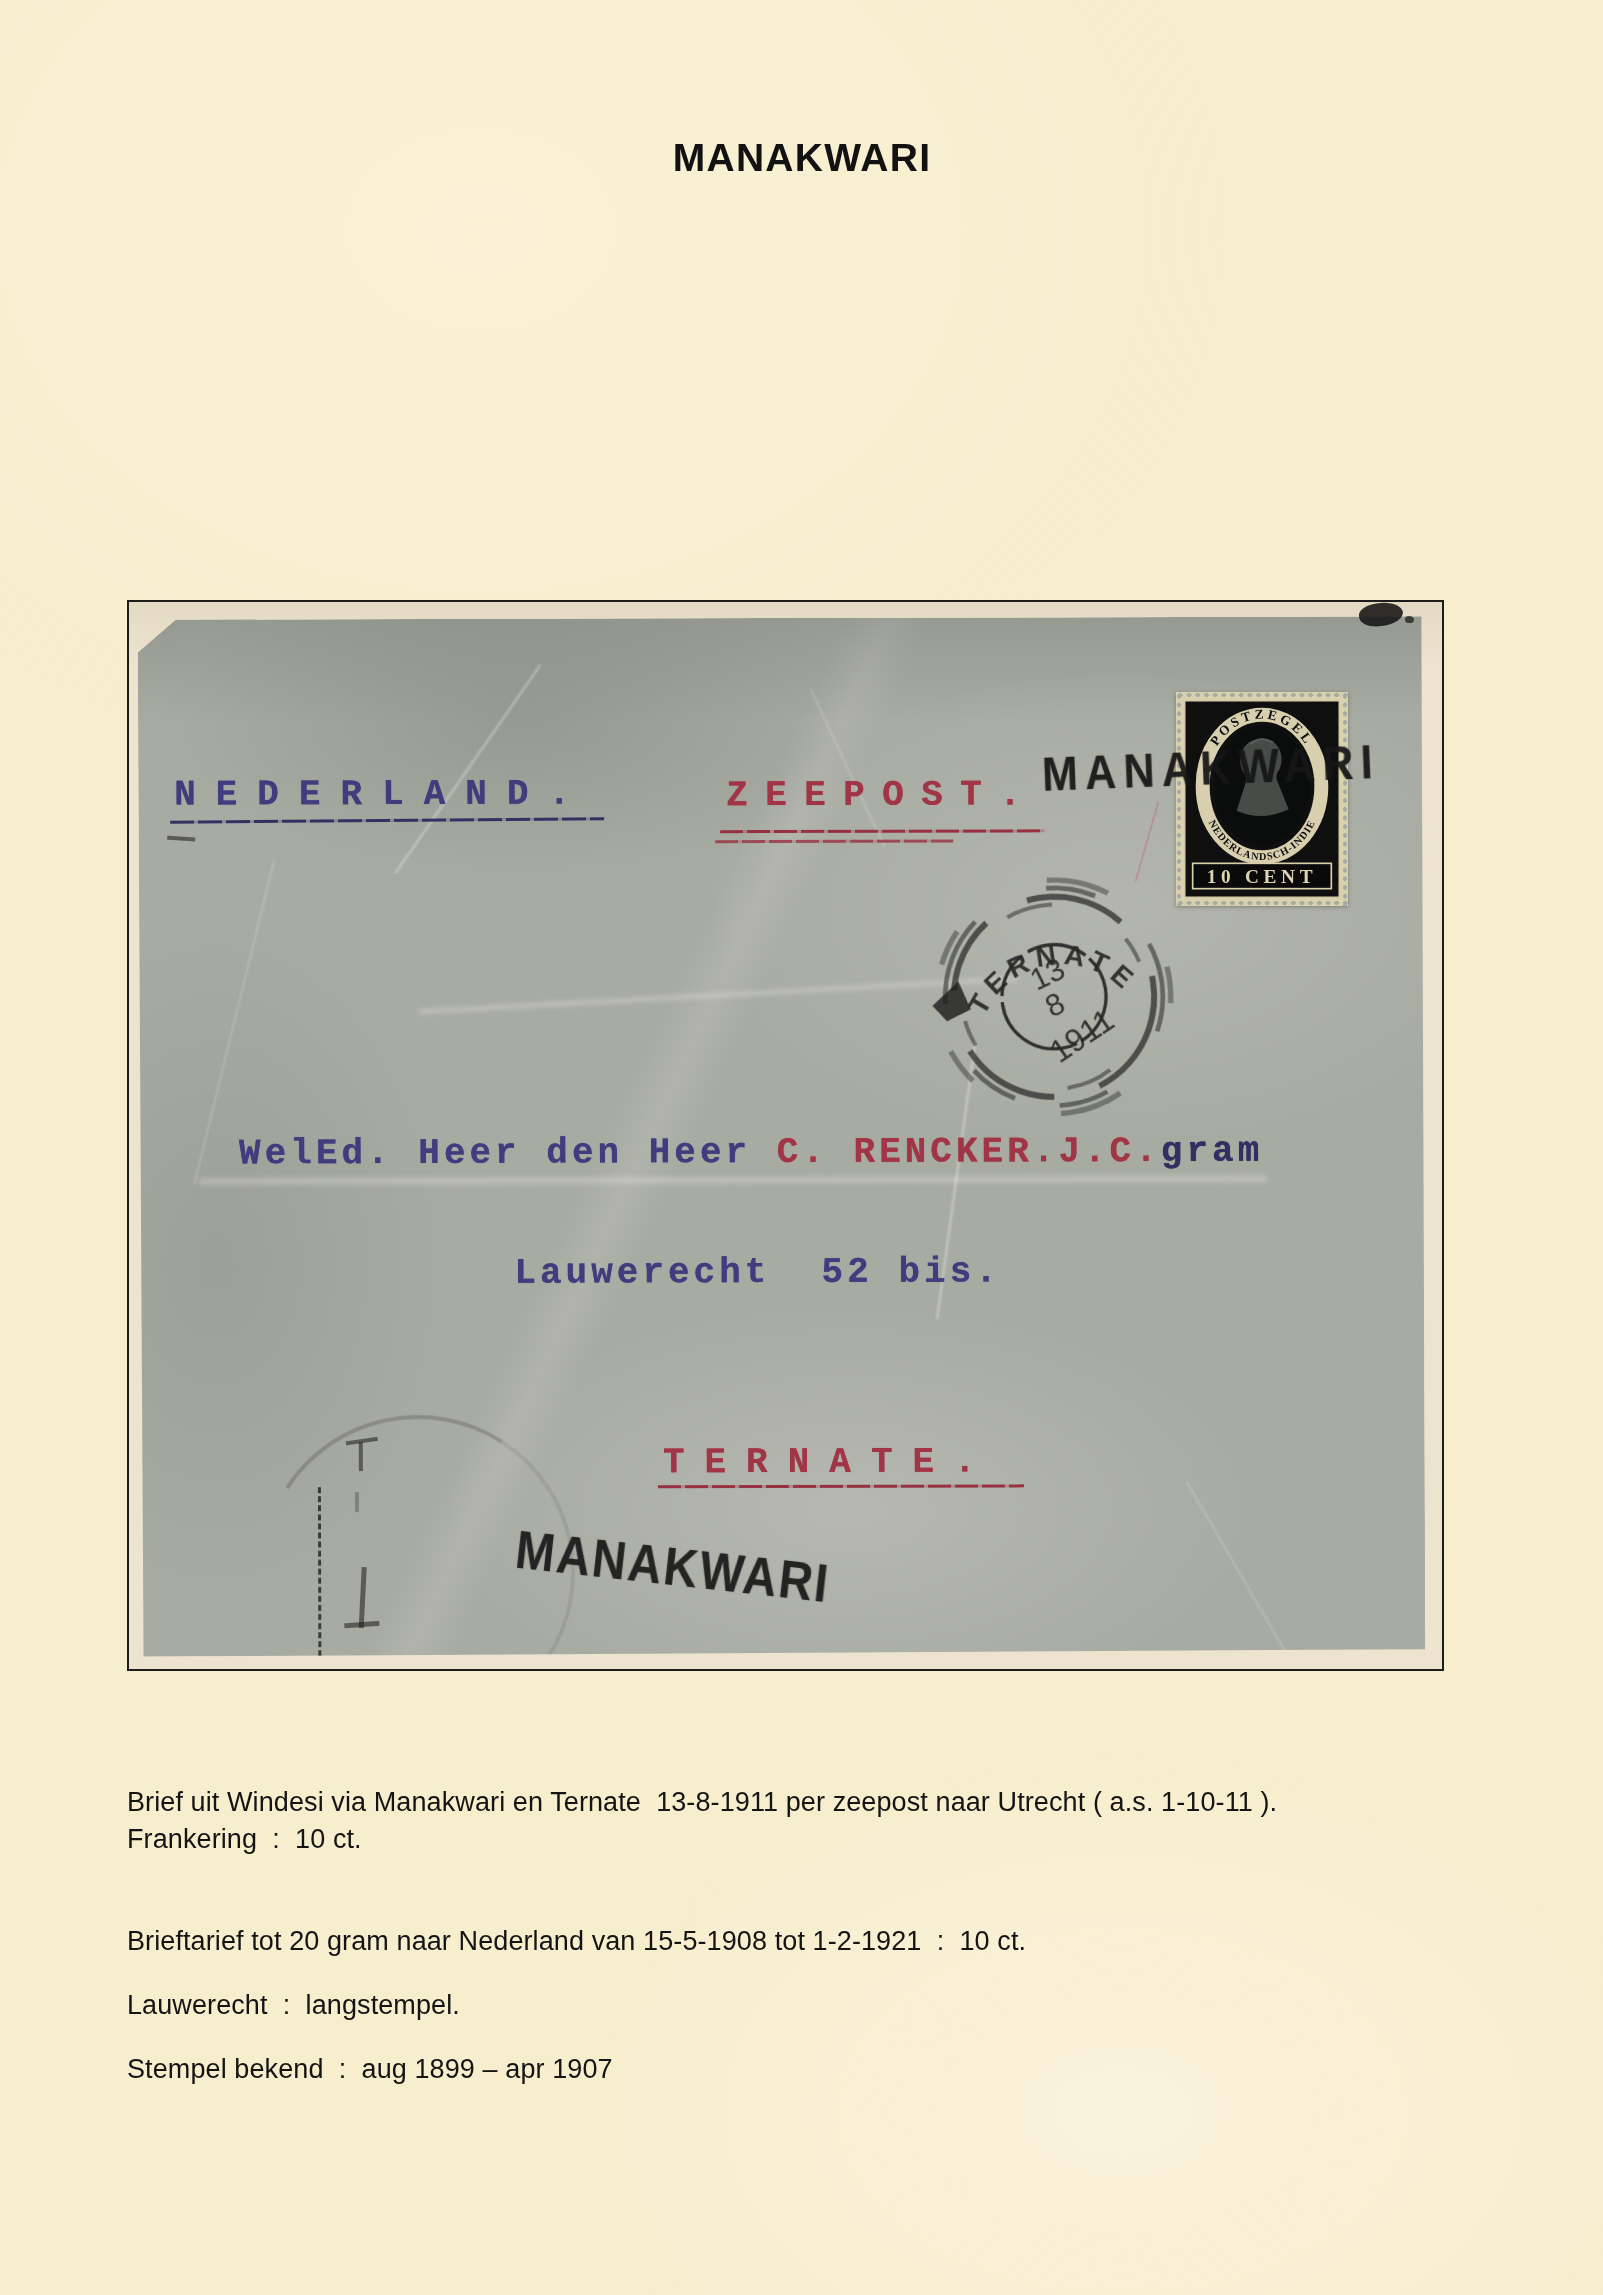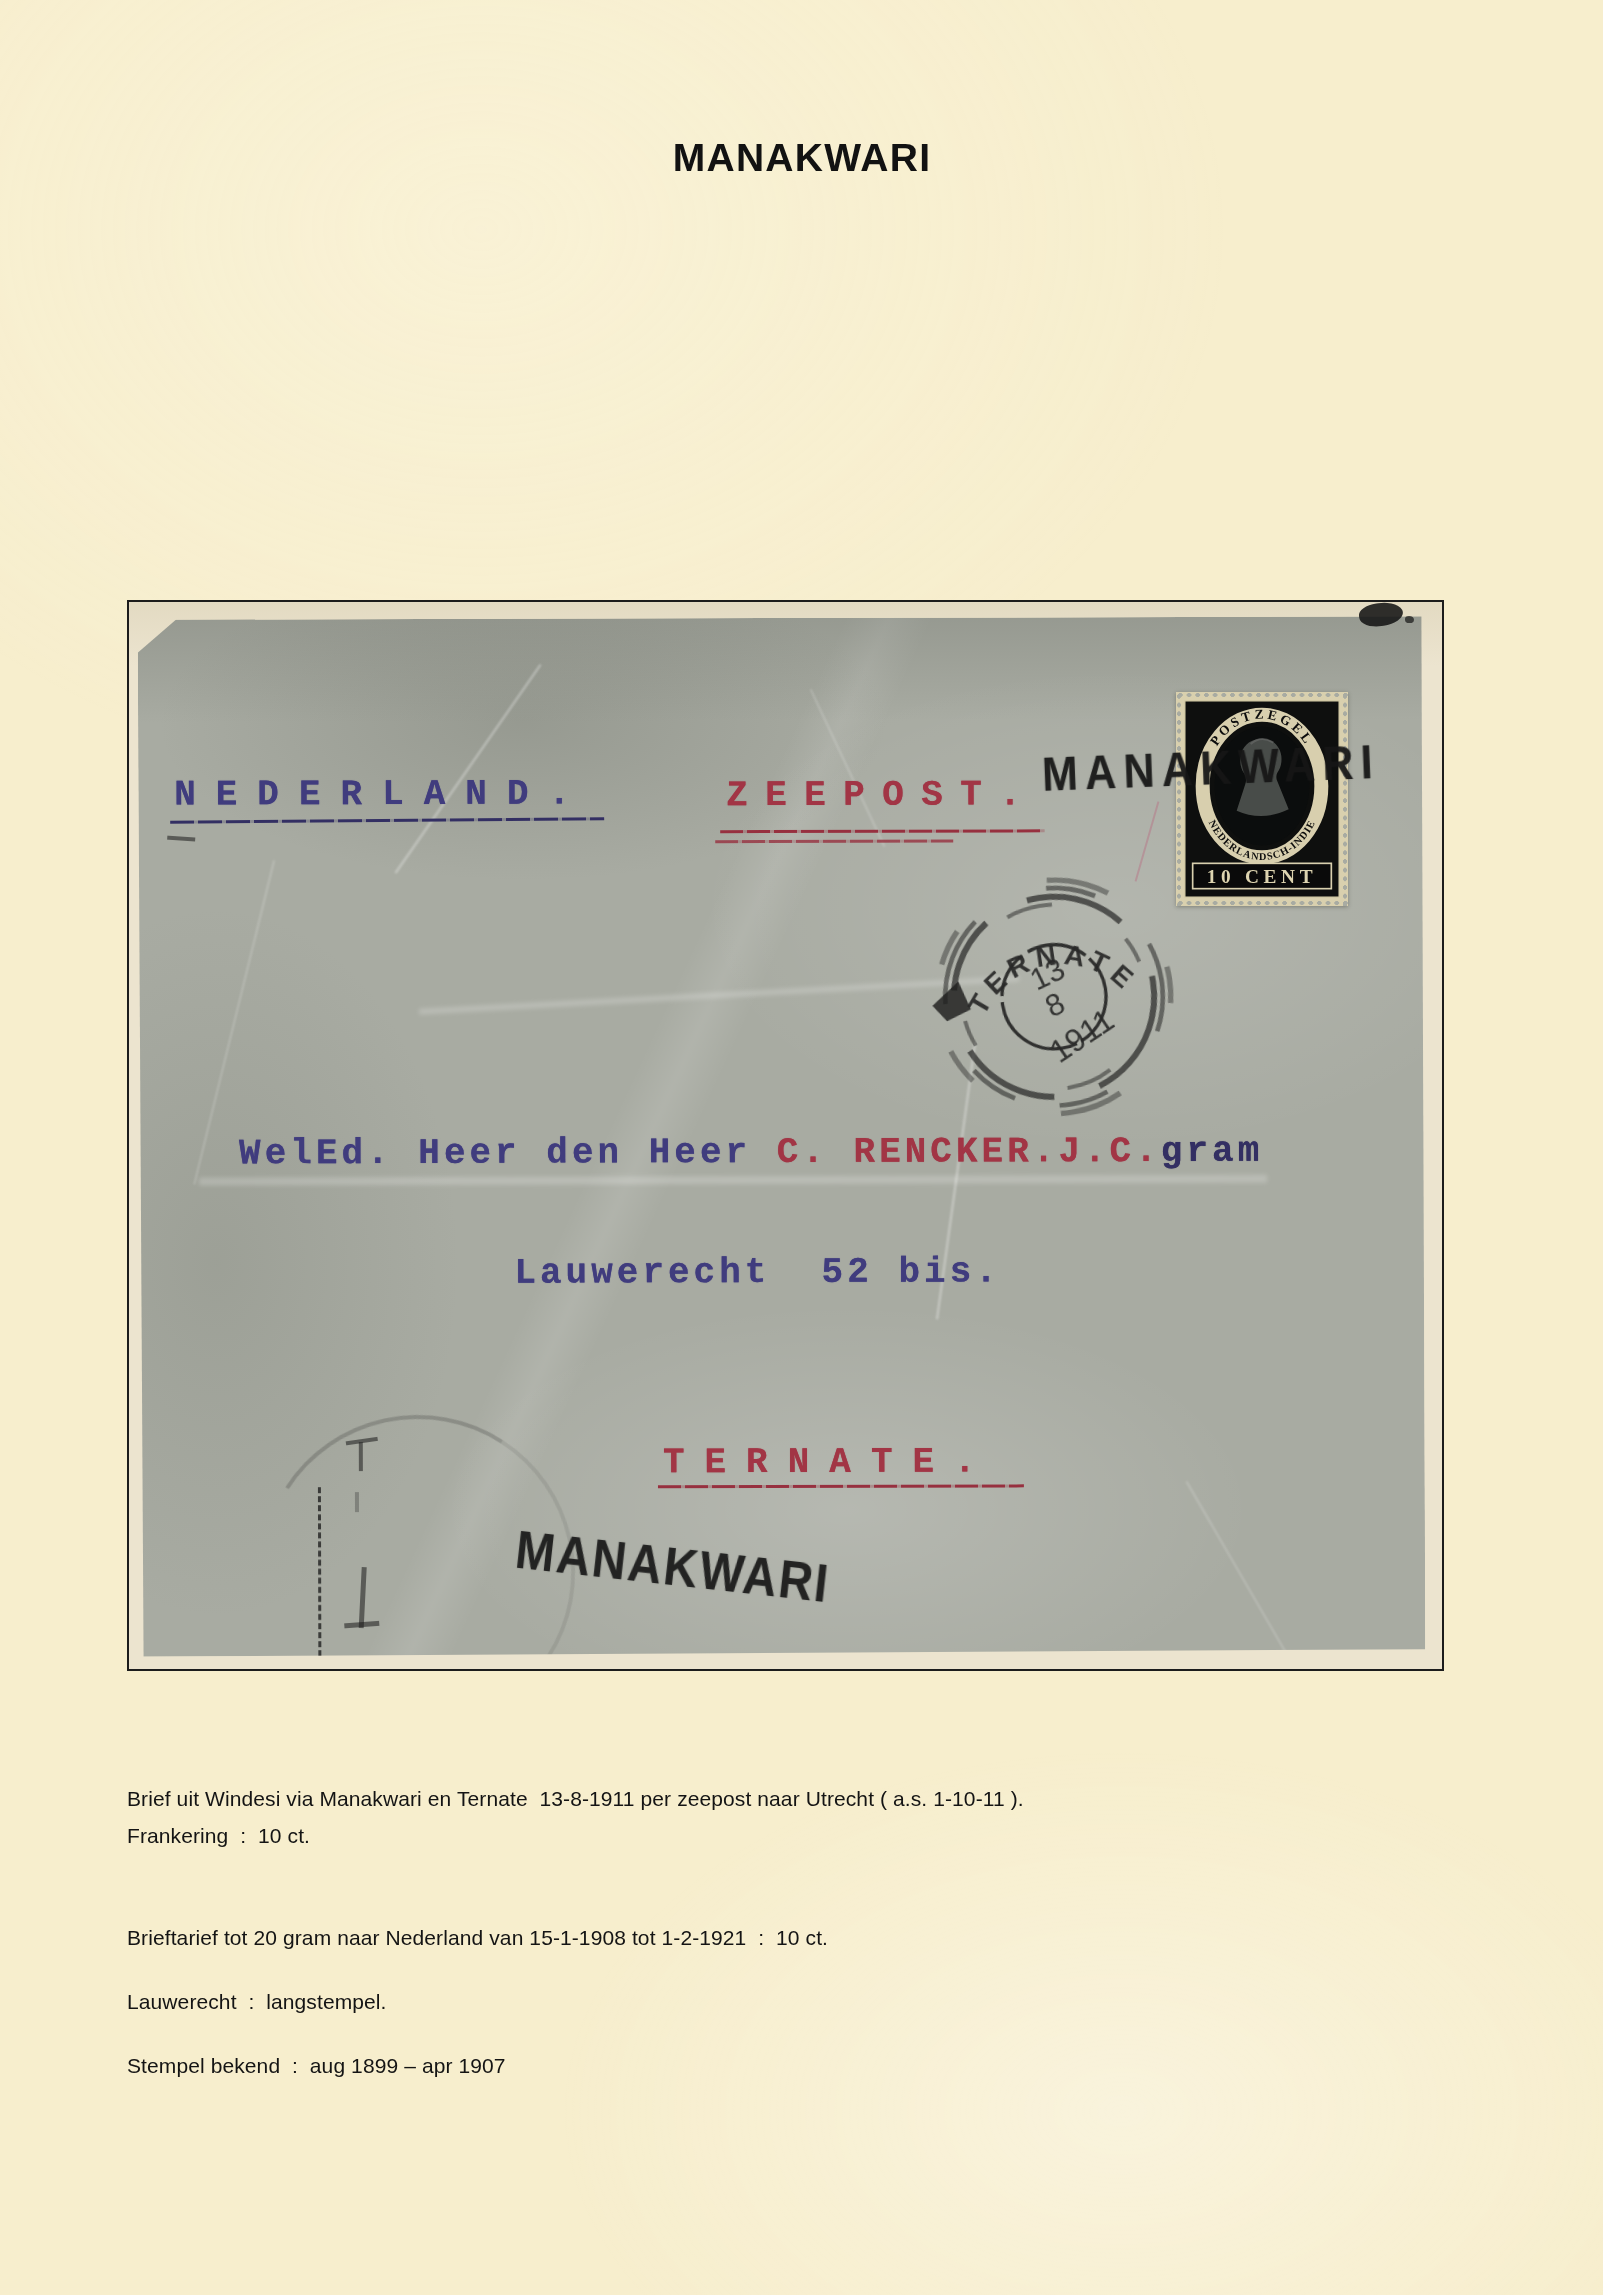--- a/index.html
+++ b/index.html
@@ -56,21 +56,21 @@
   
   .cds{left:920px;top:860px;width:267px;height:267px;transform:rotate(-9deg);opacity:.93;filter:blur(0.2px);}
   .faint-circle{left:258px;top:1414px;width:307px;height:307px;border-radius:50%;
         border:4.7px solid rgba(35,35,35,0);border-top-color:rgba(35,35,35,.22);border-right-color:rgba(35,35,35,.10);
         transform:rotate(-12deg);filter:blur(0.7px);}
   .tmark{background:rgba(25,25,25,.55);filter:blur(0.4px);}
   .dashline{left:178px;top:868px;height:459px;width:0;border-left:3.3px dashed rgba(28,28,28,.78);filter:blur(0.2px);}
   .blotch{background:#151515;border-radius:45% 55% 50% 50%;}
   .pink-crease{left:1146px;top:800px;width:2px;height:83px;background:rgba(186,88,118,.34);transform:rotate(16deg);filter:blur(0.4px);}
   
-  .caption-line{left:127px;font-size:21px;color:#141414;white-space:pre;letter-spacing:0.1px;}
+  .caption-line{left:127px;font-size:27px;color:#141414;white-space:pre;letter-spacing:0.1px;}
 </style>
 </head>
 <body>
 
 <div class="abs title">MANAKWARI</div>
 
 <div class="abs photo"></div>
 
 <div class="abs envelope">
 
@@ -160,16 +160,16 @@
     </text>
     <rect x="13" y="245" width="208" height="38" fill="#0a0a0a" stroke="#d8cfae" stroke-width="2.5"></rect>
     <text x="117" y="274" text-anchor="middle" font-family="Liberation Serif, serif" font-weight="700" font-size="29" letter-spacing="7" fill="#ddd4b0">10 CENT</text>
   </svg>
 </div>
 
 <div class="abs hstamp hs-top" style="left:1043px;top:756px;z-index:30;">MANAKWARI</div>
 
 <div class="abs caption-line" style="top:1787px;">Brief uit Windesi via Manakwari en Ternate  13-8-1911 per zeepost naar Utrecht ( a.s. 1-10-11 ).</div>
 <div class="abs caption-line" style="top:1824px;">Frankering  :  10 ct.</div>
-<div class="abs caption-line" style="top:1926px;">Brieftarief tot 20 gram naar Nederland van 15-1-1908 tot 1-2-1921  :  10 ct.</div>
+<div class="abs caption-line" style="top:1926px;">Brieftarief tot 20 gram naar Nederland van 15-5-1908 tot 1-2-1921  :  10 ct.</div>
 <div class="abs caption-line" style="top:1990px;">Lauwerecht  :  langstempel.</div>
 <div class="abs caption-line" style="top:2054px;">Stempel bekend  :  aug 1899 – apr 1907</div>
 
 
 </body></html>

